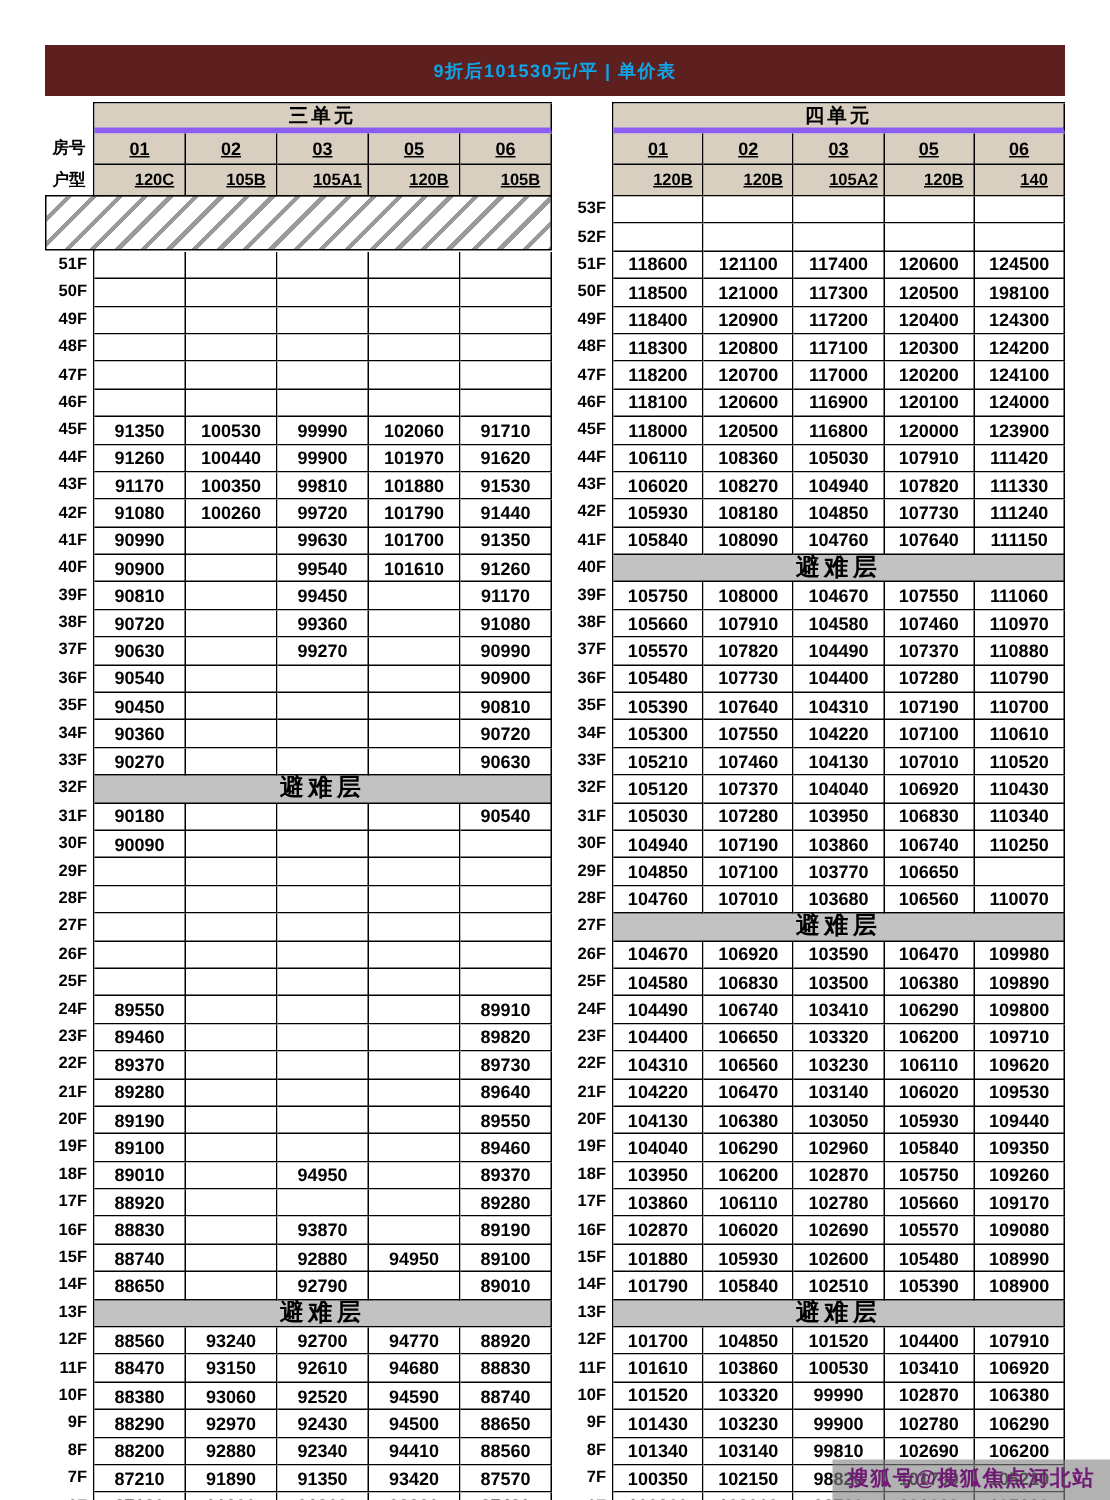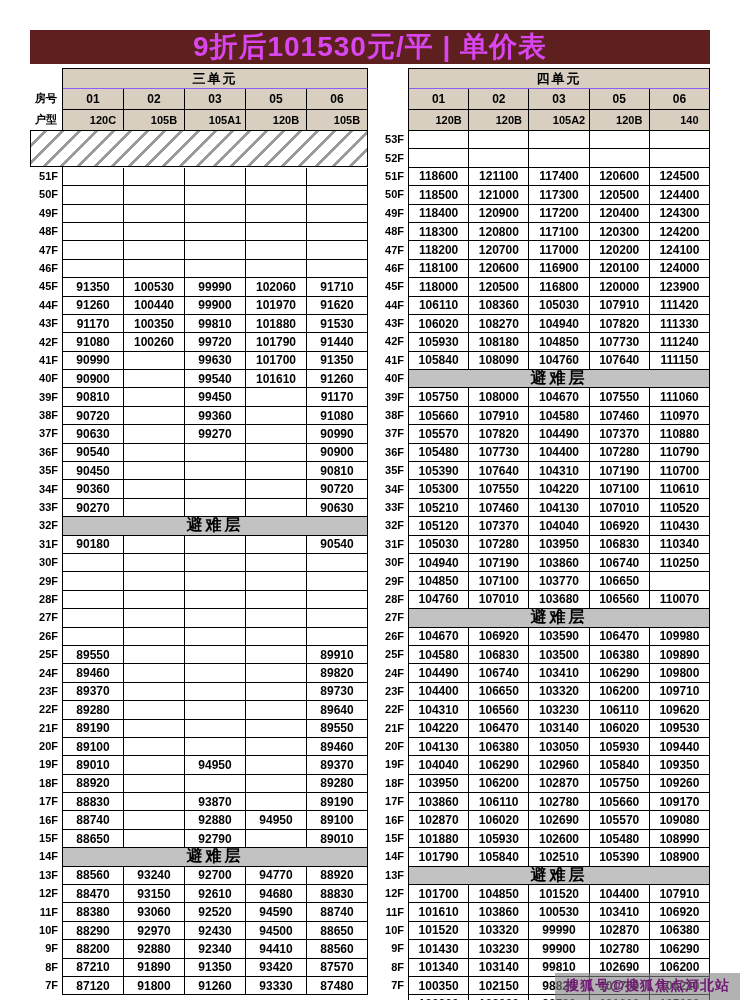--- a/index.html
+++ b/index.html
@@ -7,43 +7,43 @@
   body {
     position: relative;
     overflow: hidden;
     background: #fff;
     font-family: "Liberation Sans", sans-serif;
     color: #000;
   }
   .title-bar {
     position: absolute; left: 30px; top: 30px; width: 680px; height: 34px;
     background: var(--title-bg, #5e1f1f);
-    color: #d946ef; font-weight: bold; font-size: 28px; letter-spacing: 1px;
+    color: #0ea5e9; font-weight: bold; font-size: 12px; letter-spacing: 1px;
     display: flex; align-items: center; justify-content: center;
   }
   .block { position: absolute; top: 68px; }
   #left-block  { left: 30px;  width: 338px; }
   #right-block { left: 375px; width: 335px; }
   .floors { position: absolute; left: 0; top: 0; width: 32px; }
   #right-block .floors { width: 33px; }
   .grid {
     position: absolute; top: 0;
     border-top: 1px solid #000; border-left: 1px solid #000;
     background: #fff;
   }
   #left-block  .grid { left: 32px; width: 306px; }
   #right-block .grid { left: 33px; width: 302px; }
   .unit-header {
     height: 20px; background: var(--header-bg, #d8cfc0);
-    border-right: 1px solid #000; border-bottom: 1px solid #8b5cf6;
+    border-right: 1px solid #000; border-bottom: 4px solid #8b5cf6;
     display: flex; align-items: center; justify-content: center;
     font-weight: bold; font-size: 13px; letter-spacing: 2px;
   }
   .row { display: flex; height: 18.4px; }
-  .hrow { height: 21px; }
+  .hrow { height: 21px; text-decoration: underline; }
   .cell {
     flex: 1; min-width: 0;
     border-right: 1px solid #000; border-bottom: 1px solid #000;
     background: #fff;
     display: flex; align-items: center; justify-content: center;
     font-weight: bold; font-size: 12px; overflow: hidden; white-space: nowrap;
   }
   .hcell { background: var(--header-bg, #d8cfc0); }
   .tcell { font-size: 11px; padding-left: 20px; }
   .refuge {
@@ -282,20 +282,27 @@
       </div>
       <div class="refuge">避难层</div>
       <div class="row">
         <div class="cell">90180</div>
         <div class="cell"></div>
         <div class="cell"></div>
         <div class="cell"></div>
         <div class="cell">90540</div>
       </div>
       <div class="row">
+        <div class="cell">90090</div>
+        <div class="cell"></div>
+        <div class="cell"></div>
+        <div class="cell"></div>
+        <div class="cell"></div>
+      </div>
+      <div class="row">
         <div class="cell"></div>
         <div class="cell"></div>
         <div class="cell"></div>
         <div class="cell"></div>
         <div class="cell"></div>
       </div>
       <div class="row">
         <div class="cell"></div>
         <div class="cell"></div>
         <div class="cell"></div>
@@ -541,21 +548,21 @@
         <div class="cell">121100</div>
         <div class="cell">117400</div>
         <div class="cell">120600</div>
         <div class="cell">124500</div>
       </div>
       <div class="row">
         <div class="cell">118500</div>
         <div class="cell">121000</div>
         <div class="cell">117300</div>
         <div class="cell">120500</div>
-        <div class="cell">124400</div>
+        <div class="cell">198100</div>
       </div>
       <div class="row">
         <div class="cell">118400</div>
         <div class="cell">120900</div>
         <div class="cell">117200</div>
         <div class="cell">120400</div>
         <div class="cell">124300</div>
       </div>
       <div class="row">
         <div class="cell">118300</div>

